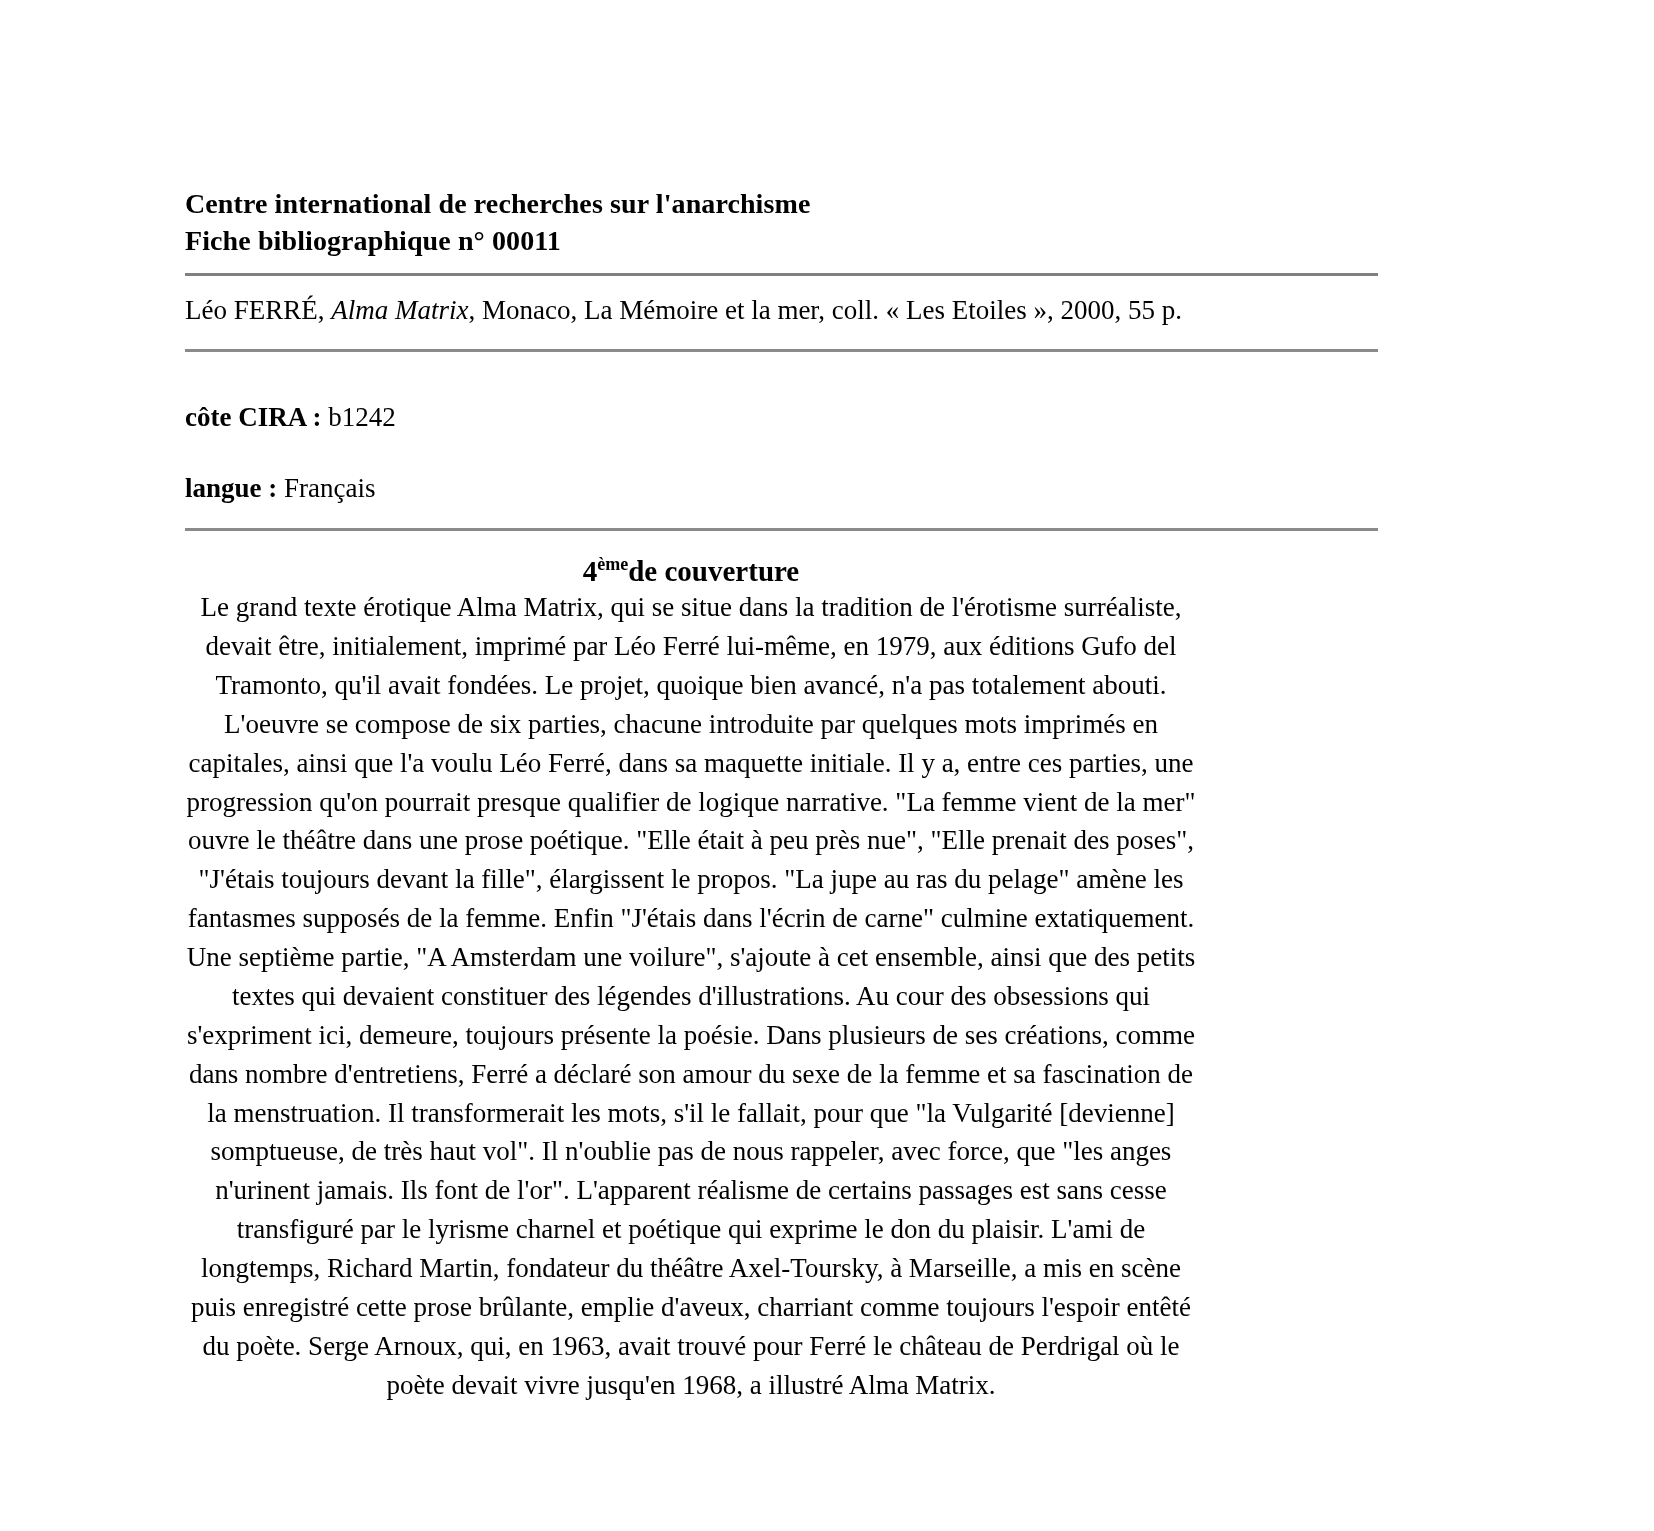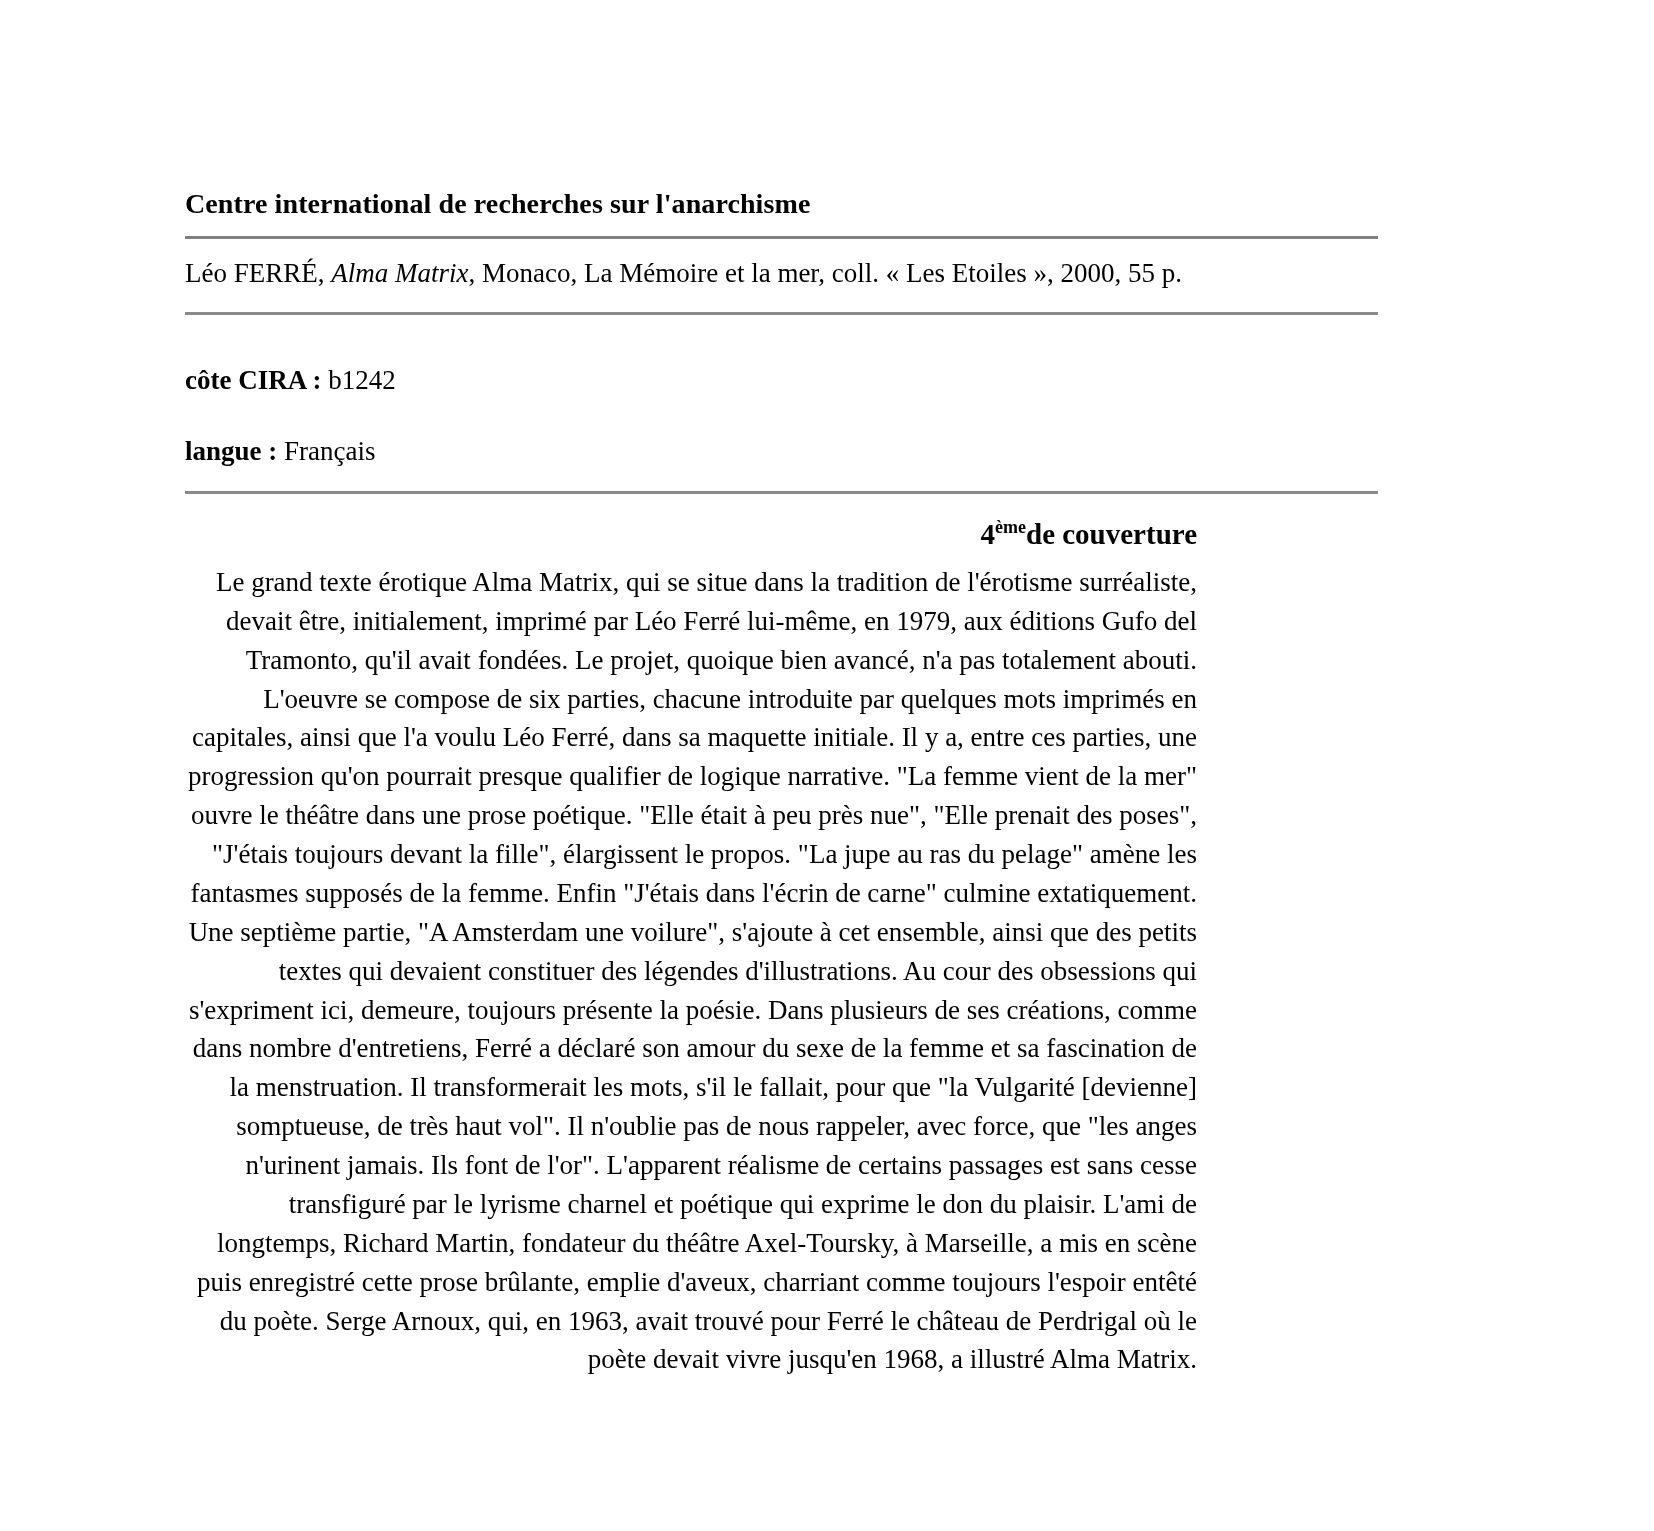--- a/index.html
+++ b/index.html
@@ -55,45 +55,46 @@
     line-height: 1.45;
     margin-top: 32px;
   }
   .field-label {
     font-weight: bold;
   }
   .field-value {
     font-weight: normal;
   }
   .section-title {
-    text-align: right;
+    text-align: center;
     font-weight: bold;
     font-size: 29px;
-    margin: 24px 0 12px 0;
+    margin: 24px 0 0 0;
   }
   .section-title sup {
     font-size: 18px;
     vertical-align: super;
     line-height: 0;
   }
   .body-text {
     font-size: 27px;
     line-height: 1.44;
-    text-align: right;
+    text-align: center;
     margin: 0;
     max-width: 1200px;
   }
 </style>
 </head>
 <body>
 
 <div class="page">
 
   <div class="header-block">
     <div class="header-line">Centre international de recherches sur l'anarchisme</div>
+    <div class="header-line">Fiche bibliographique n° 00011</div>
   </div>
 
   <hr class="rule">
 
   <div class="citation"><span>Léo FERRÉ, </span><span class="italic">Alma Matrix</span><span>, Monaco, La Mémoire et la mer, coll. « Les Etoiles », 2000, 55 p.</span></div>
 
   <hr class="rule thin">
 
   <div class="fields">
     <div class="field-row"><span class="field-label">côte CIRA :</span><span class="field-value"> b1242</span></div>

